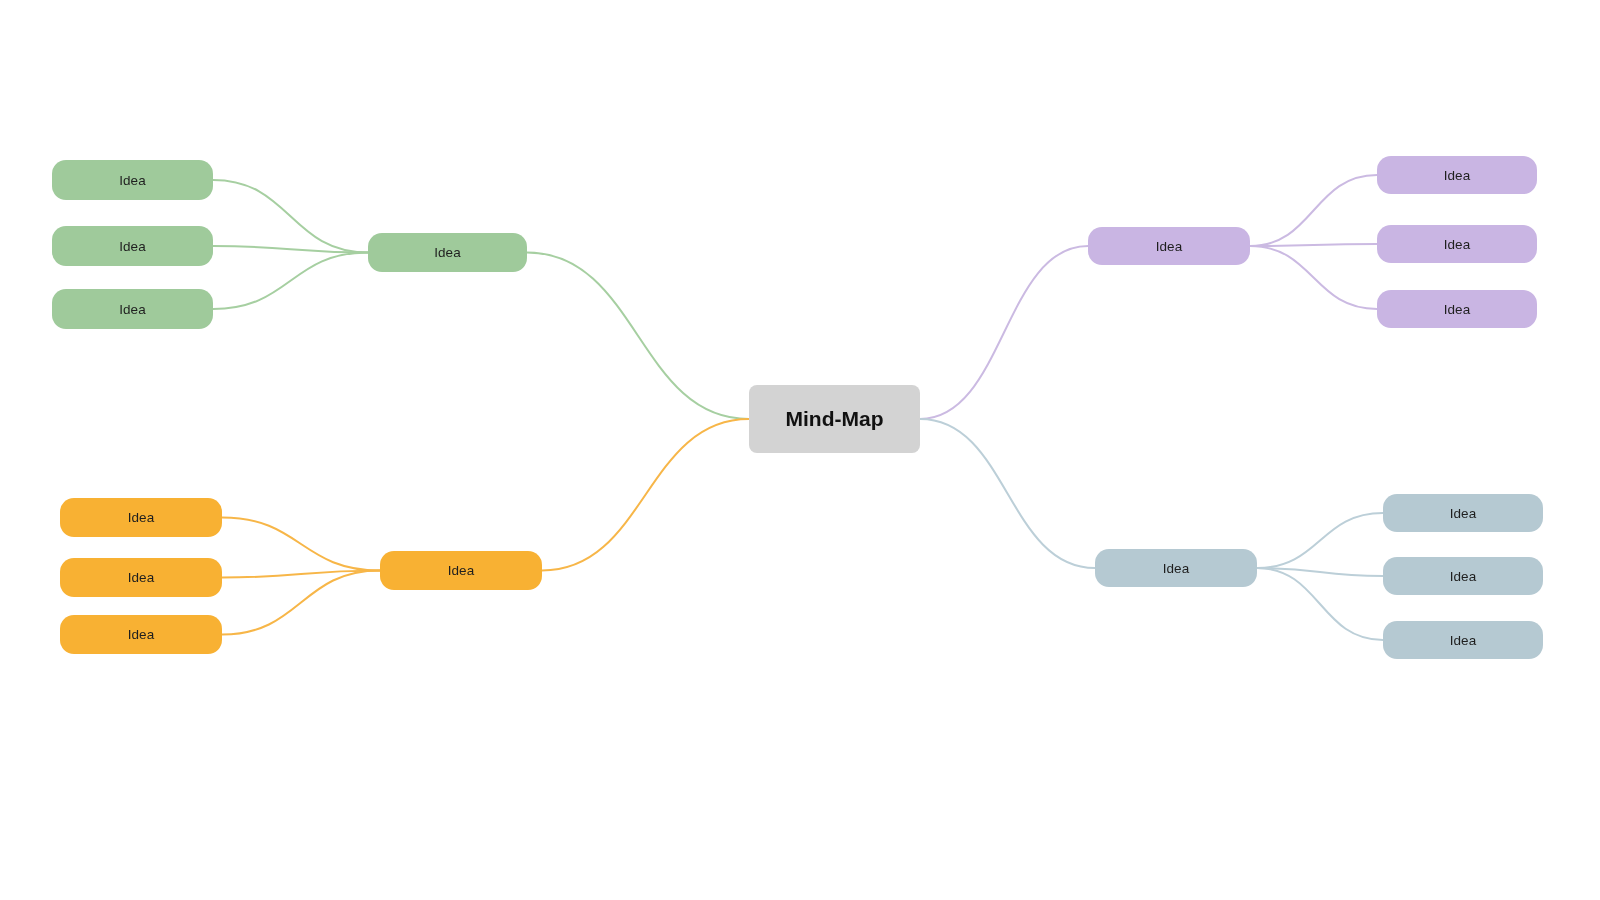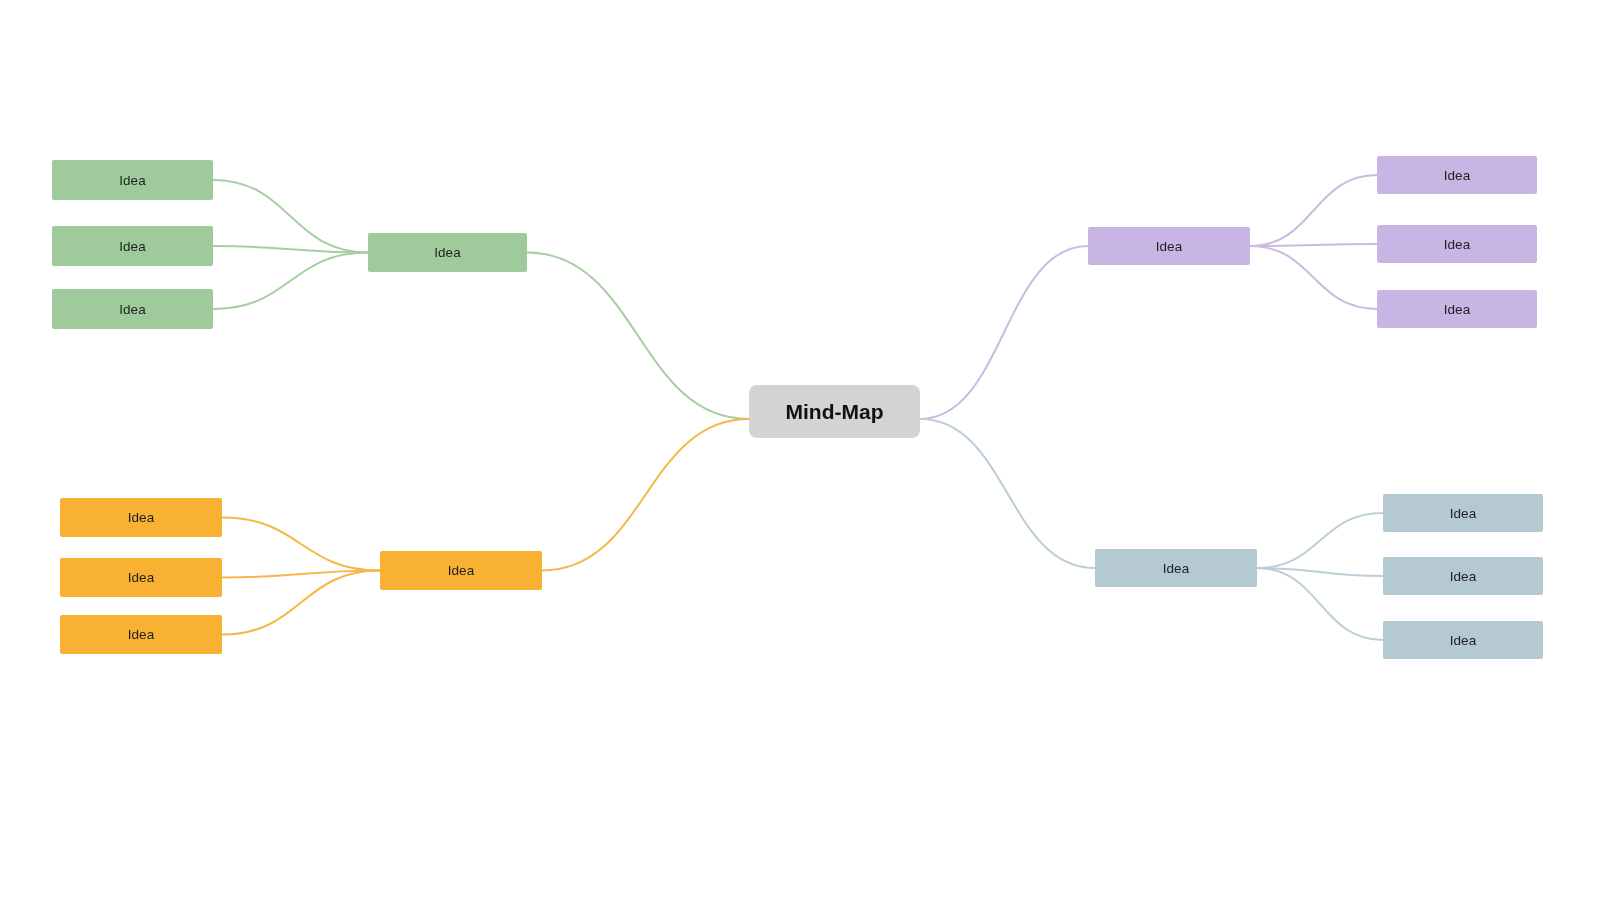--- a/index.html
+++ b/index.html
@@ -22,21 +22,21 @@
     left: 0;
     top: 0;
     width: 1600px;
     height: 900px;
   }
   .node {
     position: absolute;
     display: flex;
     align-items: center;
     justify-content: center;
-    border-radius: 2px;
+    border-radius: 14px;
     font-size: 13.5px;
     color: #1f1f1f;
     box-sizing: border-box;
     white-space: nowrap;
     cursor: default;
   }
   .node.root {
     border-radius: 8px;
     font-weight: bold;
     font-size: 21px;
@@ -58,21 +58,21 @@
       <path d="M 380 570.5 C 301 570.5, 301 634.5, 222 634.5" fill="none" stroke="#f7b648" stroke-width="2" stroke-linecap="round"></path>
       <path d="M 920 419 C 1004 419, 1004 246, 1088 246" fill="none" stroke="#cbbae2" stroke-width="2" stroke-linecap="round"></path>
       <path d="M 1250 246 C 1313.5 246, 1313.5 175, 1377 175" fill="none" stroke="#cbbae2" stroke-width="2" stroke-linecap="round"></path>
       <path d="M 1250 246 C 1313.5 246, 1313.5 244, 1377 244" fill="none" stroke="#cbbae2" stroke-width="2" stroke-linecap="round"></path>
       <path d="M 1250 246 C 1313.5 246, 1313.5 309, 1377 309" fill="none" stroke="#cbbae2" stroke-width="2" stroke-linecap="round"></path>
       <path d="M 920 419 C 1007.5 419, 1007.5 568, 1095 568" fill="none" stroke="#bccfd8" stroke-width="2" stroke-linecap="round"></path>
       <path d="M 1257 568 C 1320 568, 1320 513, 1383 513" fill="none" stroke="#bccfd8" stroke-width="2" stroke-linecap="round"></path>
       <path d="M 1257 568 C 1320 568, 1320 576, 1383 576" fill="none" stroke="#bccfd8" stroke-width="2" stroke-linecap="round"></path>
       <path d="M 1257 568 C 1320 568, 1320 640, 1383 640" fill="none" stroke="#bccfd8" stroke-width="2" stroke-linecap="round"></path>
     </svg>
-  <div class="node root" id="root-node" style="left: 749px; top: 385px; width: 171px; height: 53px; background: rgb(211, 211, 211); color: rgb(17, 17, 17);">Mind-Map</div>
+  <div class="node root" id="root-node" style="left: 749px; top: 385px; width: 171px; height: 68px; background: rgb(211, 211, 211); color: rgb(17, 17, 17);">Mind-Map</div>
 <div class="node" style="left: 52px; top: 160px; width: 161px; height: 40px; background: rgb(159, 202, 155);">Idea</div>
     <div class="node" style="left: 52px; top: 226px; width: 161px; height: 40px; background: rgb(159, 202, 155);">Idea</div>
     <div class="node" style="left: 52px; top: 289px; width: 161px; height: 40px; background: rgb(159, 202, 155);">Idea</div>
     <div class="node" style="left: 368px; top: 233px; width: 159px; height: 39px; background: rgb(159, 202, 155);">Idea</div>
     <div class="node" style="left: 60px; top: 498px; width: 162px; height: 39px; background: rgb(248, 177, 51);">Idea</div>
     <div class="node" style="left: 60px; top: 558px; width: 162px; height: 39px; background: rgb(248, 177, 51);">Idea</div>
     <div class="node" style="left: 60px; top: 615px; width: 162px; height: 39px; background: rgb(248, 177, 51);">Idea</div>
     <div class="node" style="left: 380px; top: 551px; width: 162px; height: 39px; background: rgb(248, 177, 51);">Idea</div>
     <div class="node" style="left: 1377px; top: 156px; width: 160px; height: 38px; background: rgb(201, 181, 227);">Idea</div>
     <div class="node" style="left: 1377px; top: 225px; width: 160px; height: 38px; background: rgb(201, 181, 227);">Idea</div>

